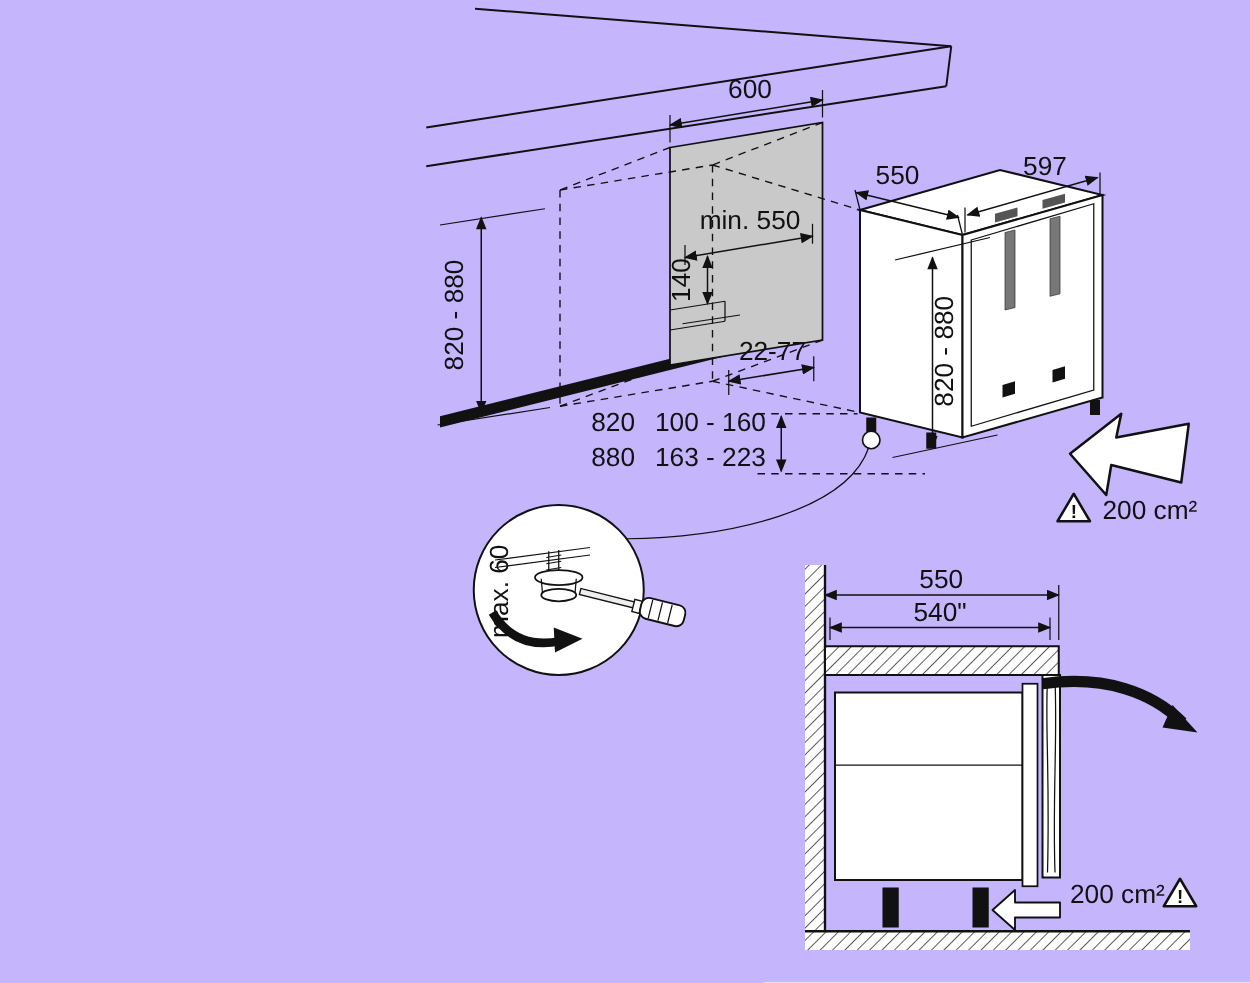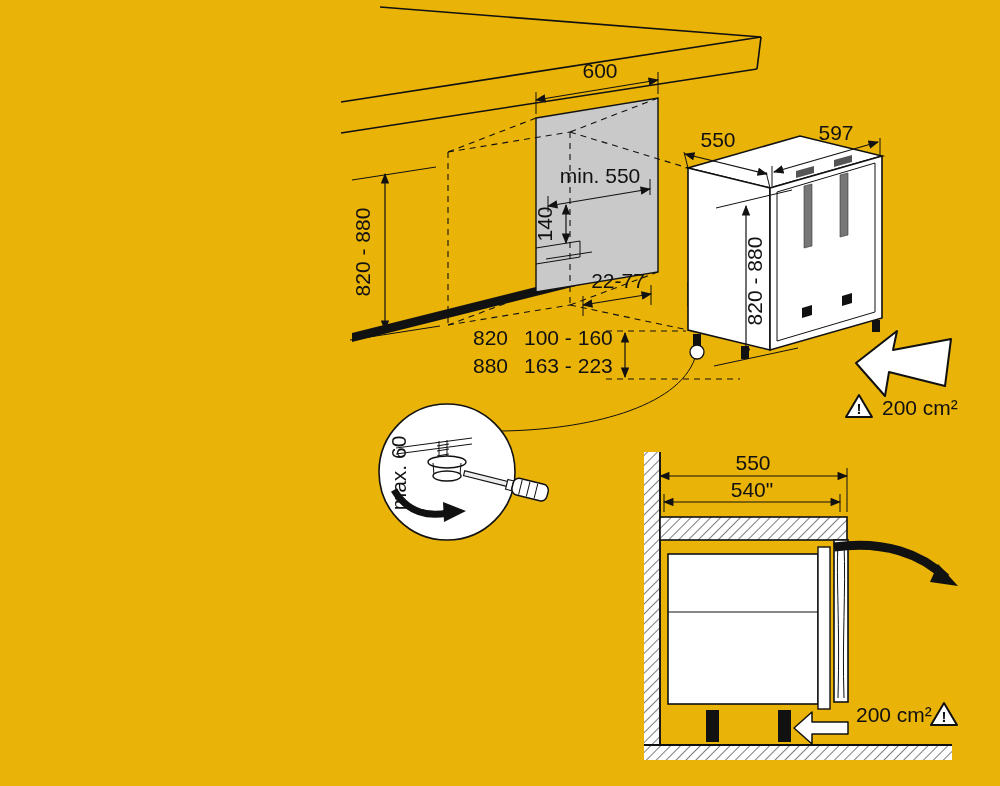--- a/index.html
+++ b/index.html
@@ -1,16 +1,16 @@
 <!DOCTYPE html>
 <html><head>
 <meta charset="utf-8">
 <style>
   html,body{margin:0;padding:0;background:#fff;}
-  .stage{position:relative;width:1000px;height:786px;background:#eab308;overflow:hidden;}
+  .stage{position:relative;width:1000px;height:786px;background:#c4b5fd;overflow:hidden;}
   svg{position:absolute;left:0;top:0;}
   .line{stroke:#111;stroke-width:1.6;fill:none;}
   .thick{stroke:#111;stroke-width:1.9;fill:none;}
   .thin{stroke:#111;stroke-width:1;fill:none;}
   .dash{stroke:#111;stroke-width:1.1;fill:none;stroke-dasharray:6 5;}
   .dim{stroke:#111;stroke-width:1.2;fill:none;marker-start:url(#arr);marker-end:url(#arr);}
   .lbl{font:21px "Liberation Sans", sans-serif;fill:#111;}
   .lblb{font:bold 15px "Liberation Sans", sans-serif;fill:#111;}
   .face{fill:#ffffff;stroke:#111;stroke-width:1.6;}
   .grayface{fill:#c9c9c9;stroke:#111;stroke-width:1.4;}

